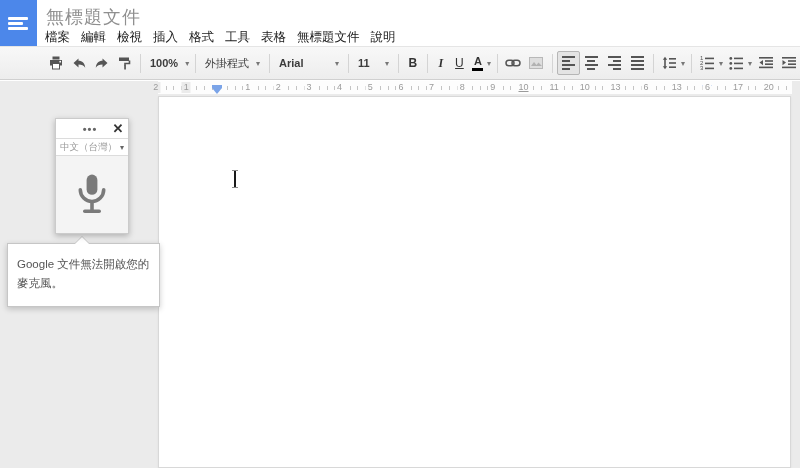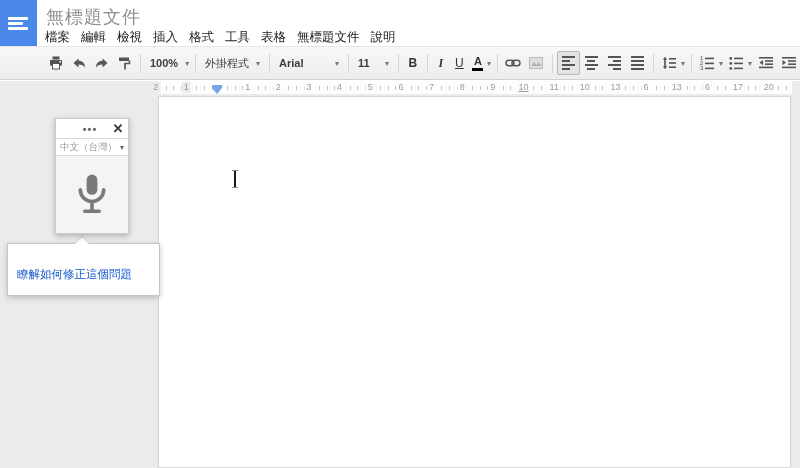--- a/index.html
+++ b/index.html
@@ -336,14 +336,14 @@
     <svg width="36" height="46" viewBox="0 0 24 30" fill="none" stroke="#7a7a7a" stroke-width="2.4" stroke-linecap="round">
       <rect x="8.4" y="1.4" width="7.2" height="13.5" rx="3.6" fill="#7a7a7a" stroke="none"></rect>
       <path d="M4.2 11.5a7.8 7.8 0 0 0 15.6 0"></path>
       <line x1="12" y1="19.8" x2="12" y2="24.5"></line>
       <line x1="7.2" y1="25.8" x2="16.8" y2="25.8"></line>
     </svg>
   </div>
 </div>
 
 <div class="voice-tooltip">
-  <a class="vt-link">瞭解如何修正這個問題</a>
+  <div class="vt-message">Google 文件無法開啟您的麥克風。</div>
 </div>
 
 </body></html>

